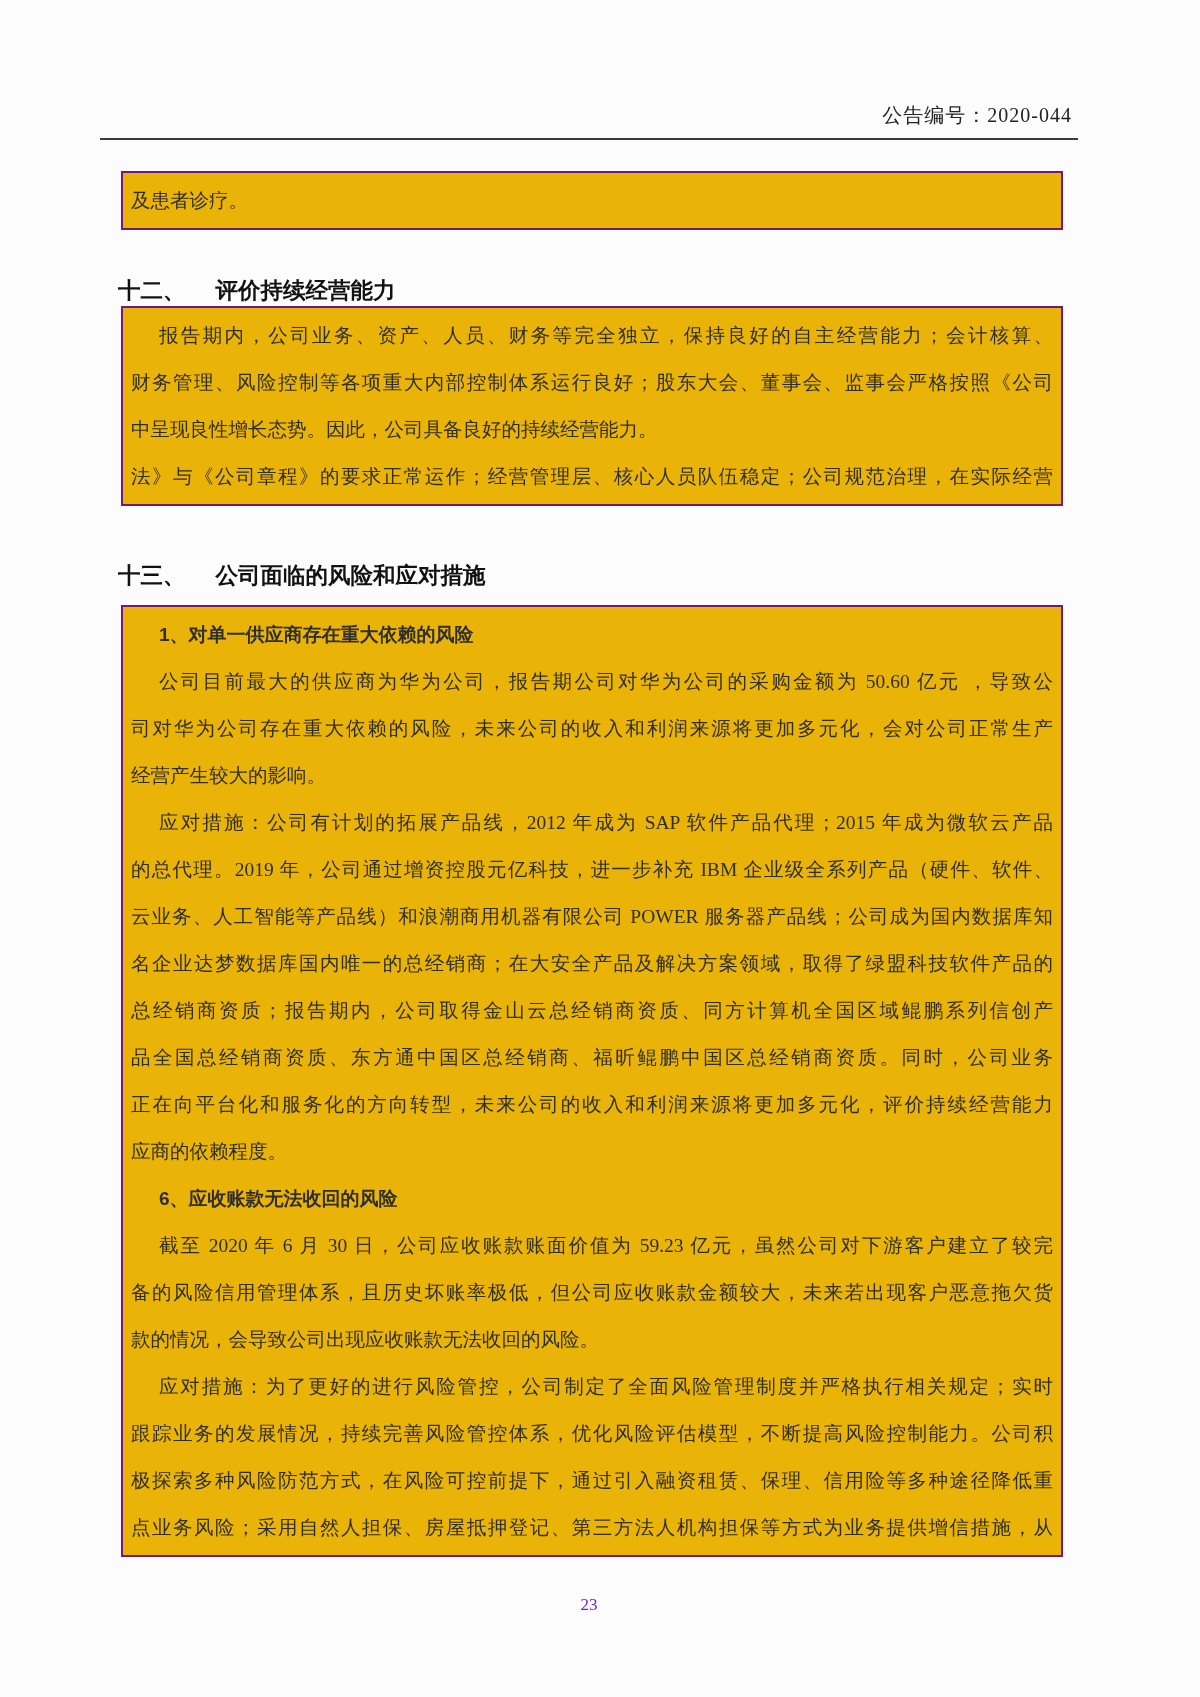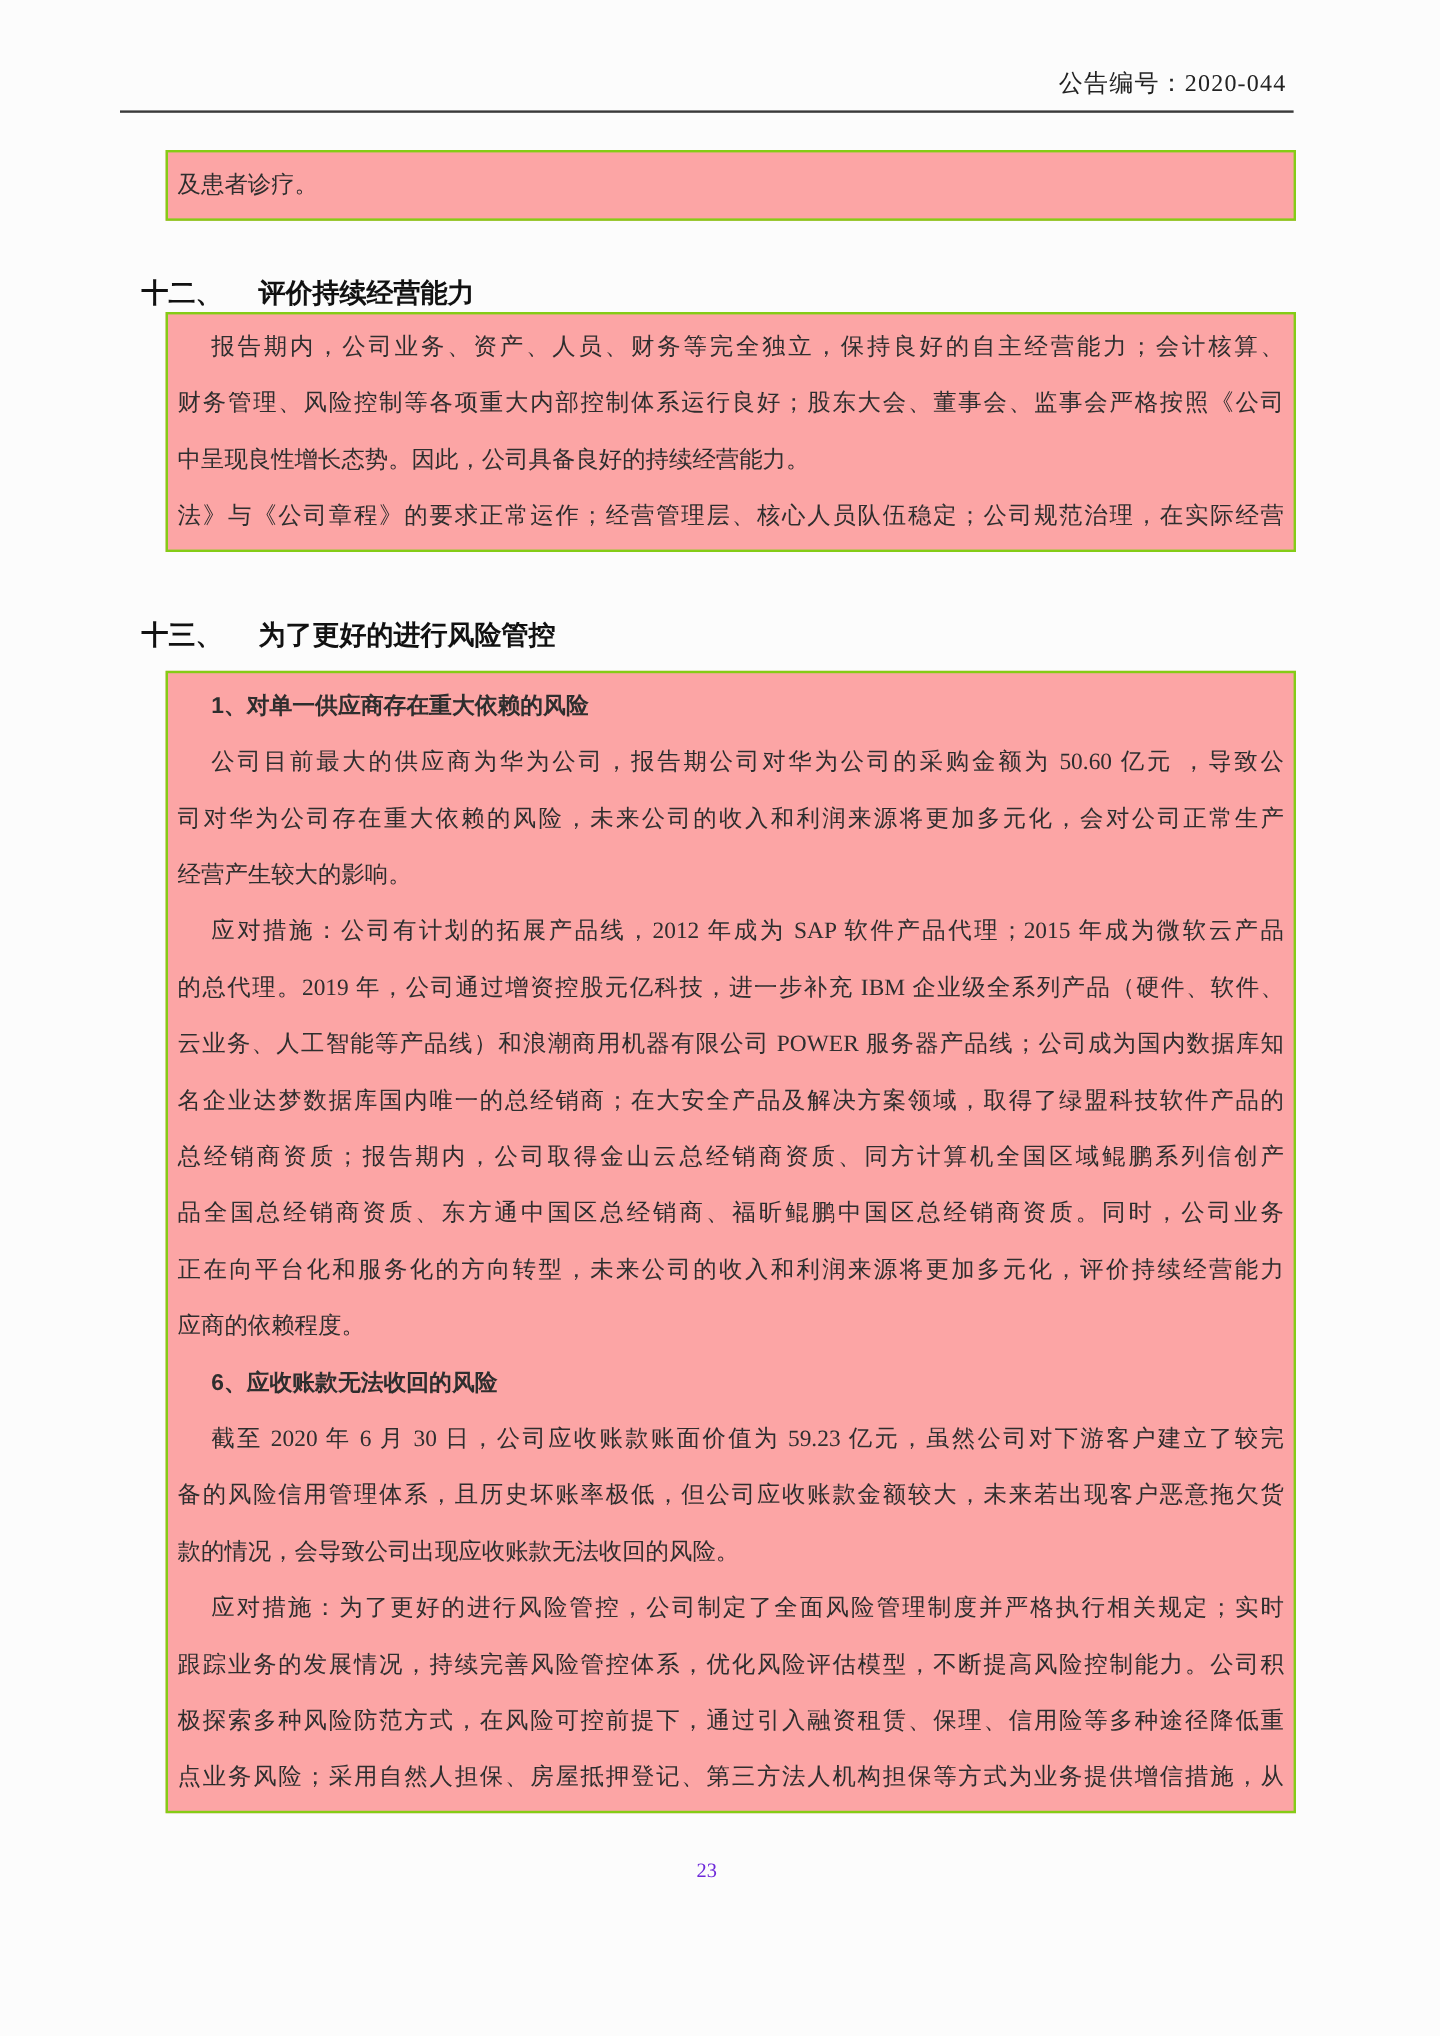--- a/index.html
+++ b/index.html
@@ -8,41 +8,41 @@
     width: 1200px;
     height: 1697px;
     background: #fcfcfc;
     font-family: "Liberation Serif", "DejaVu Serif", serif;
     color: #2e2e2e;
   }
   .page {
     position: relative;
     width: 978px;
     margin-left: 100px;
-    padding-top: 56px;
+    padding-top: 102px;
   }
   .doc-header {
     text-align: right;
     font-size: 20px;
     letter-spacing: 1px;
     padding-right: 6px;
     color: #222;
   }
   .header-rule {
     margin-top: 9px;
     height: 2px;
     background: #3a3a3a;
     border: none;
   }
   .txtbox {
     box-sizing: border-box;
-    margin-left: 38px;
+    margin-left: 21px;
     width: 942px;
-    border: 2px solid #84cc16;
-    background: #fca5a5;
+    border: 2px solid #701a75;
+    background: #eab308;
     padding: 4px 8px;
   }
   .box-intro { margin-top: 31px; }
   .box-body  { }
   .ln {
     line-height: 47px;
     font-size: 19.5px;
     white-space: normal;
     overflow: hidden;
     color: #2e2e2e;
@@ -94,21 +94,21 @@
 
   <div class="txtbox box-body">
     <div class="ln indent fill">报告期内，公司业务、资产、人员、财务等完全独立，保持良好的自主经营能力；会计核算、</div>
     <div class="ln fill">财务管理、风险控制等各项重大内部控制体系运行良好；股东大会、董事会、监事会严格按照《公司</div>
     <div class="ln">中呈现良性增长态势。因此，公司具备良好的持续经营能力。</div>
     <div class="ln fill">法》与《公司章程》的要求正常运作；经营管理层、核心人员队伍稳定；公司规范治理，在实际经营</div>
   </div>
 
   <div class="section-heading heading-13">
     <span class="sec-num">十三、</span>
-    <span class="sec-title">为了更好的进行风险管控</span>
+    <span class="sec-title">公司面临的风险和应对措施</span>
   </div>
 
   <div class="txtbox box-body">
     <div class="ln bold indent">1、对单一供应商存在重大依赖的风险</div>
     <div class="ln indent fill">公司目前最大的供应商为华为公司，报告期公司对华为公司的采购金额为 50.60 亿元 ，导致公</div>
     <div class="ln fill">司对华为公司存在重大依赖的风险，未来公司的收入和利润来源将更加多元化，会对公司正常生产</div>
     <div class="ln">经营产生较大的影响。</div>
     <div class="ln indent fill">应对措施：公司有计划的拓展产品线，2012 年成为 SAP 软件产品代理；2015 年成为微软云产品</div>
     <div class="ln fill">的总代理。2019 年，公司通过增资控股元亿科技，进一步补充 IBM 企业级全系列产品（硬件、软件、</div>
     <div class="ln fill">云业务、人工智能等产品线）和浪潮商用机器有限公司 POWER 服务器产品线；公司成为国内数据库知</div>

